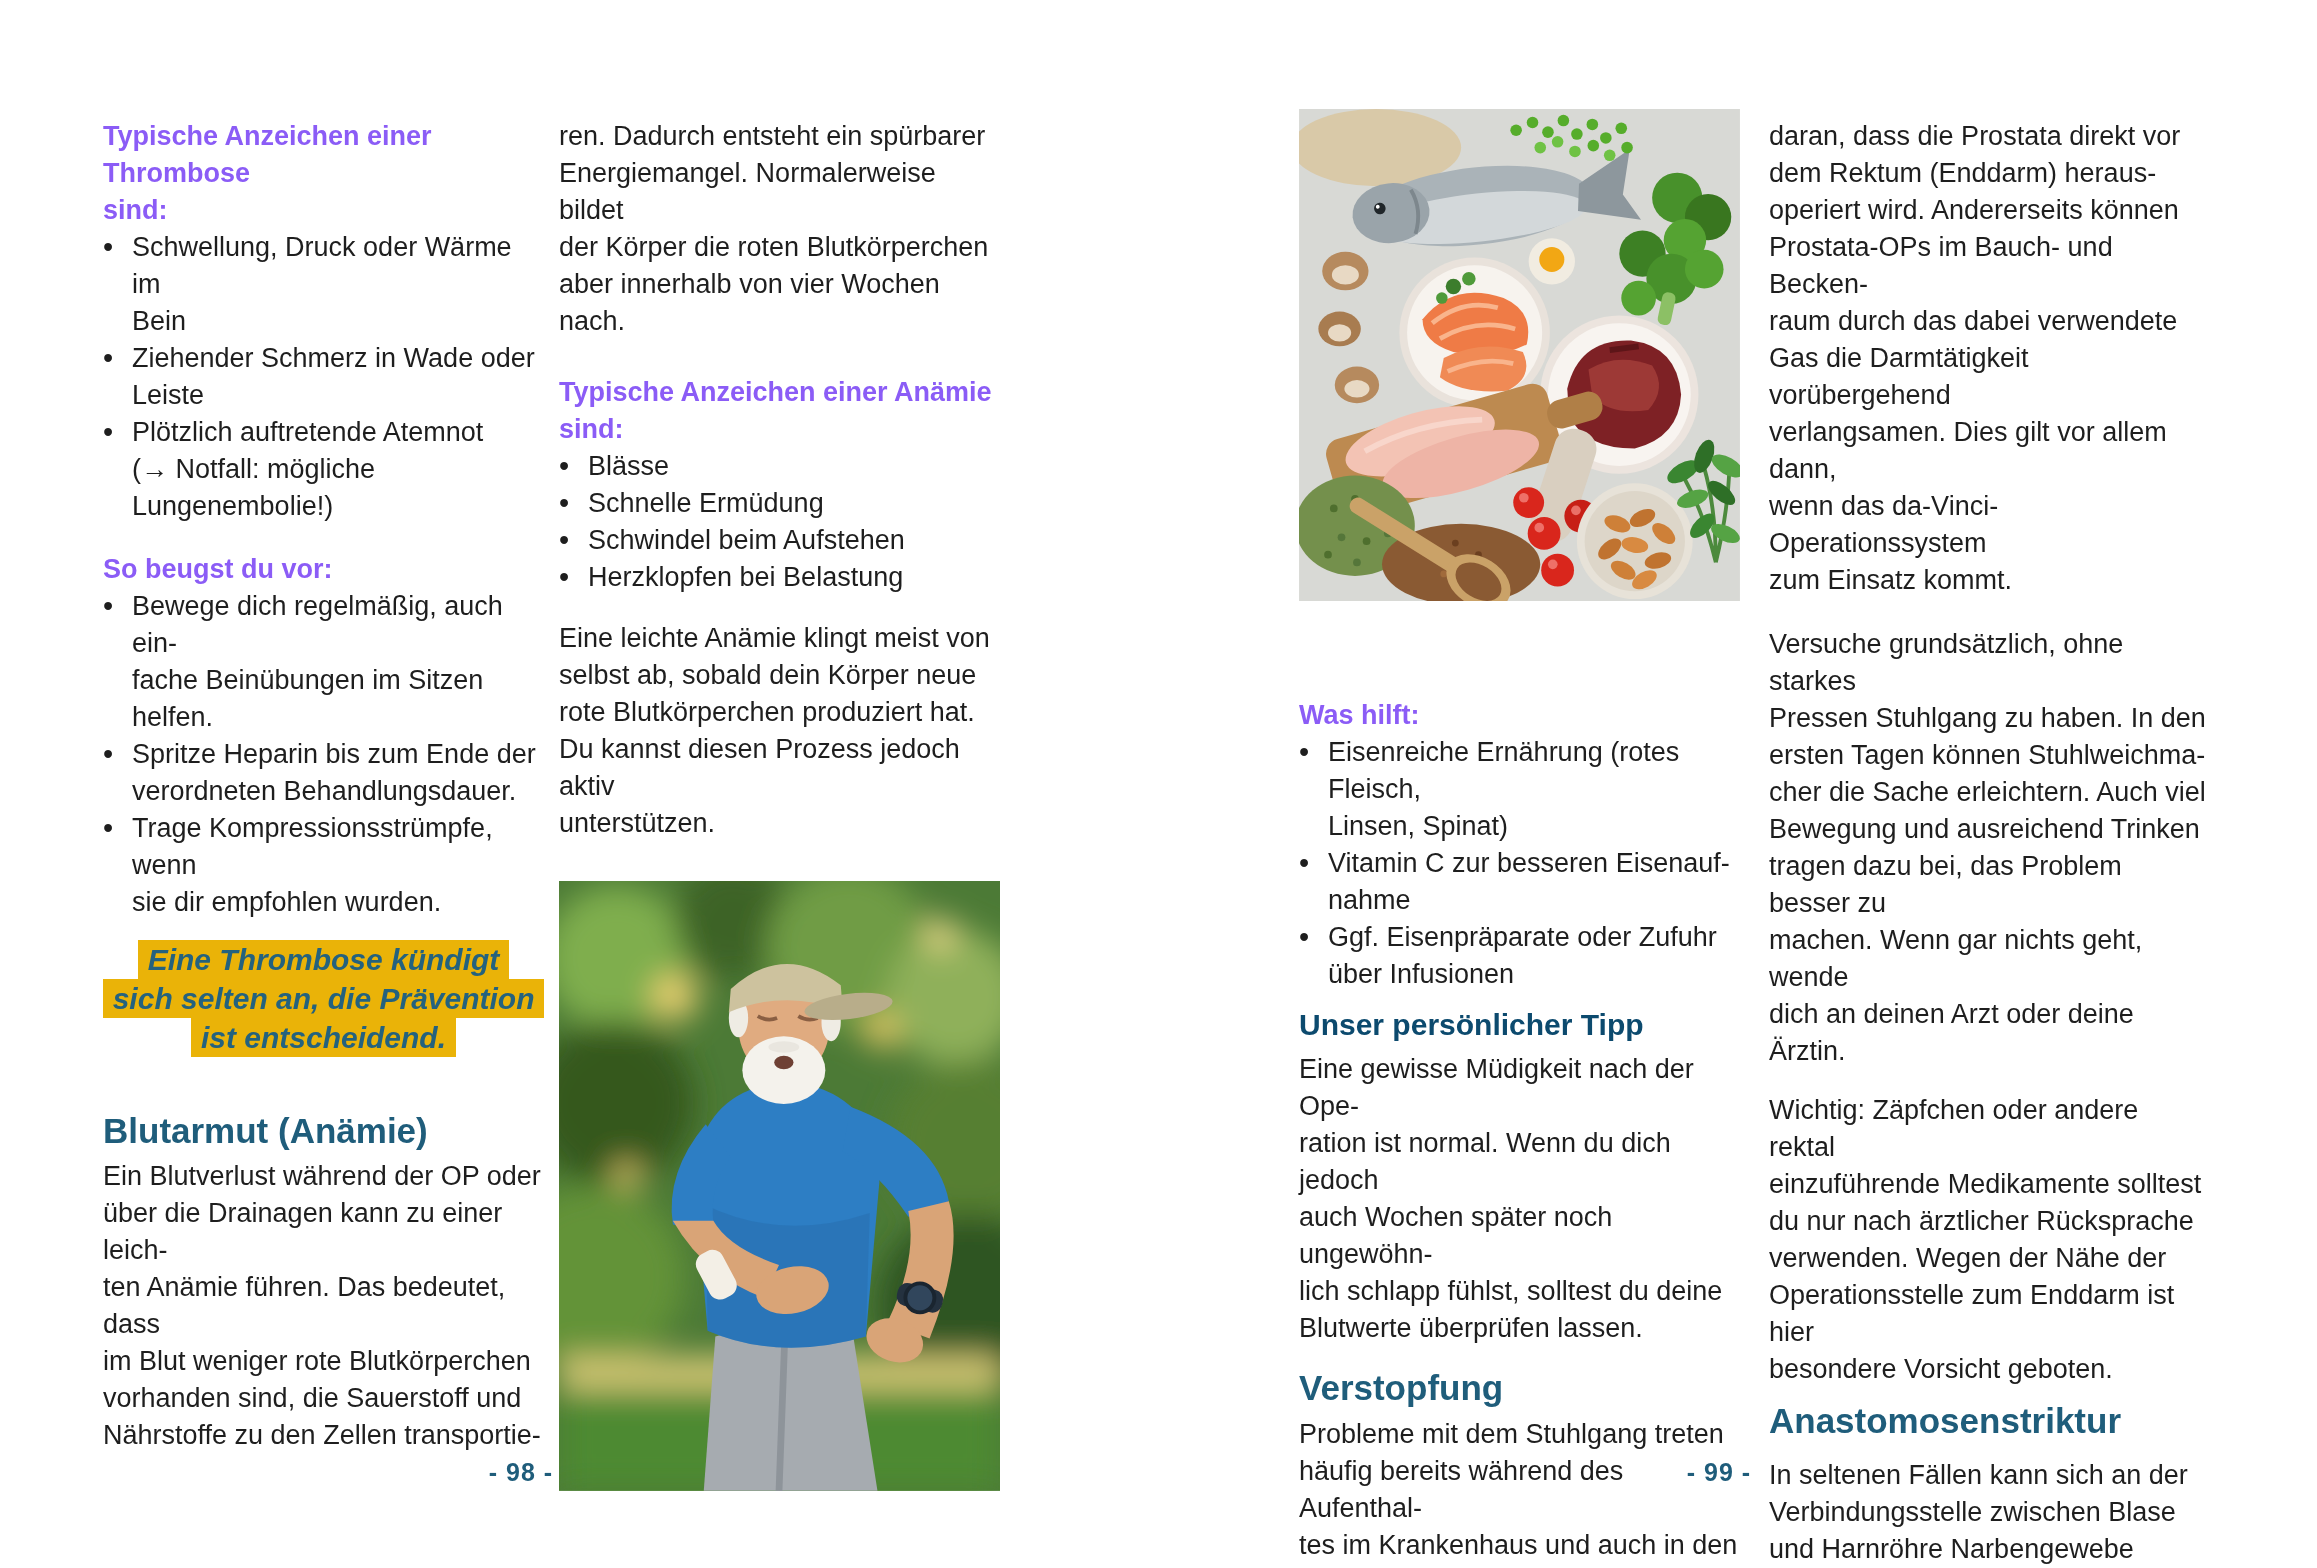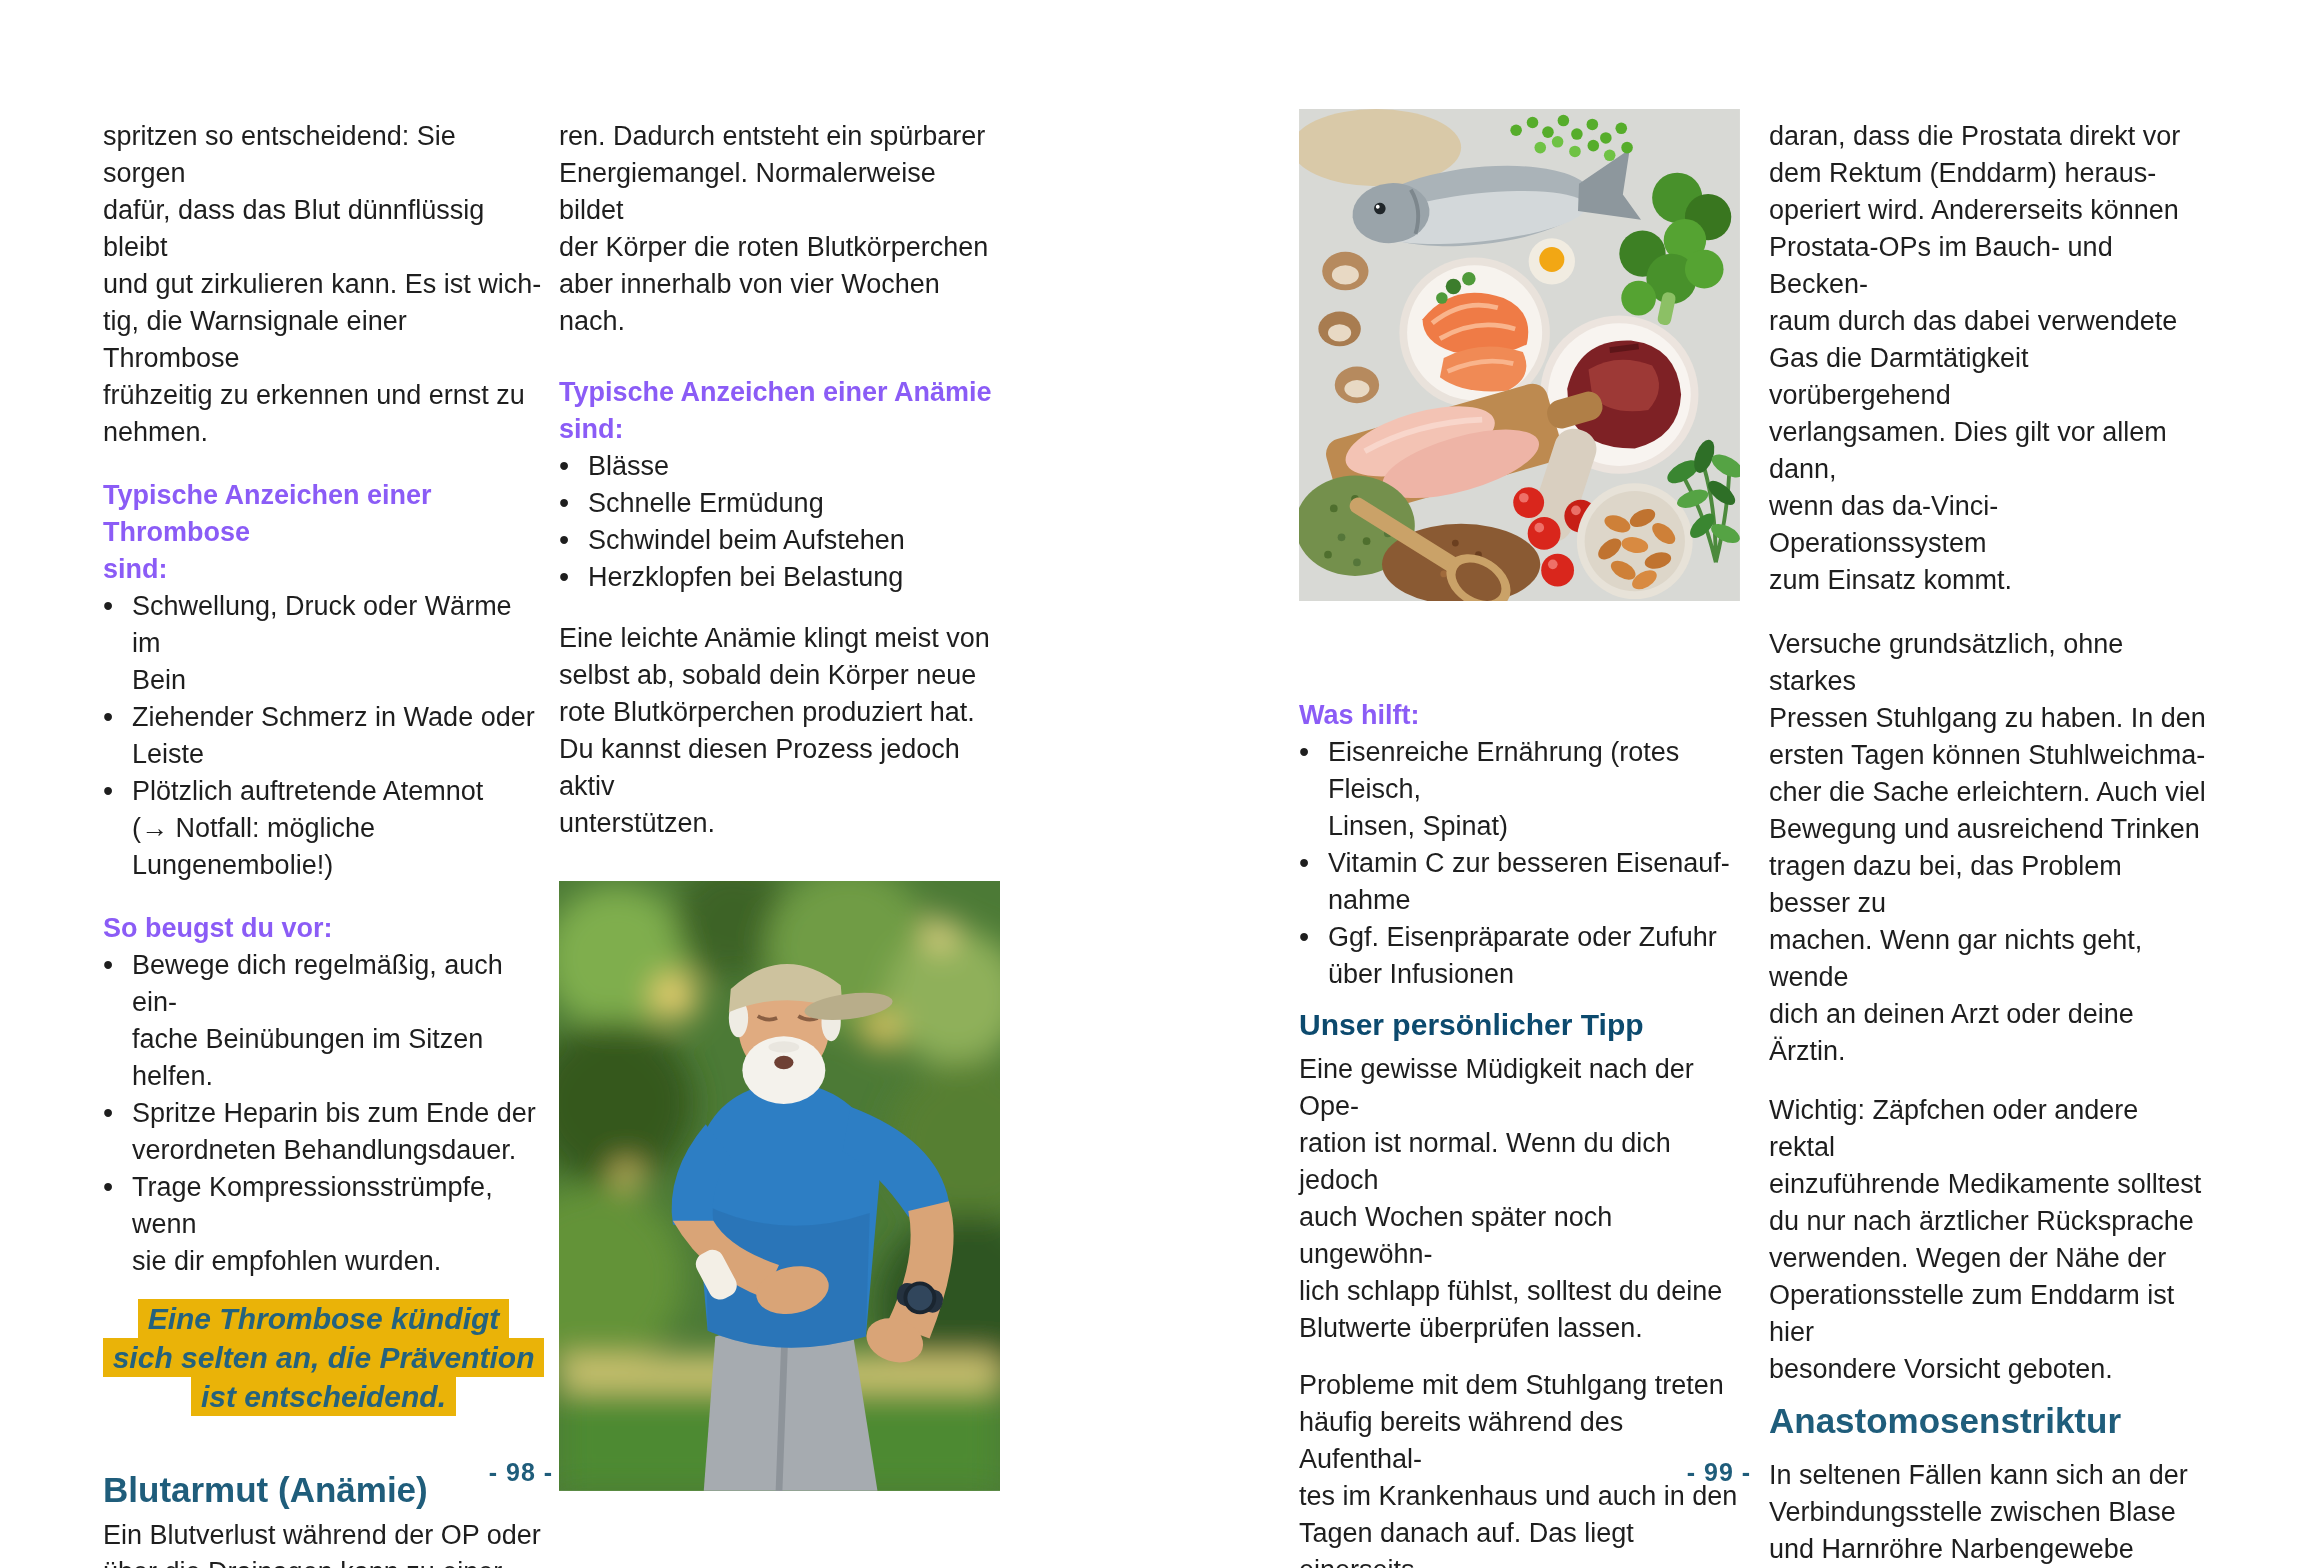--- a/index.html
+++ b/index.html
@@ -48,26 +48,20 @@
   #r1 .verstopfung{margin-top:0;margin-bottom:7.7px;}
   #r2 .p1{margin-bottom:27px;}
   #r2 .p2{margin-bottom:22px;}
   #r2 .p3{margin-bottom:11.6px;}
   #r2 .anastomose-head{margin-bottom:15px;}
 </style>
 </head>
 <body>
 
 <section class="col" id="l1">
-  <p class="para text">spritzen so entscheidend: Sie sorgen
-dafür, dass das Blut dünnflüssig bleibt
-und gut zirkulieren kann. Es ist wich-
-tig, die Warnsignale einer Thrombose
-frühzeitig zu erkennen und ernst zu
-nehmen.</p>
   <h3 class="subhead text">Typische Anzeichen einer Thrombose
 sind:</h3>
   <ul class="bullets bullets-1">
     <li class="bullet">
         <span class="marker">•</span>
         <span class="text">Schwellung, Druck oder Wärme im
 Bein</span>
       </li>
     <li class="bullet">
         <span class="marker">•</span>
@@ -344,20 +338,21 @@
         <span class="text">Ggf. Eisenpräparate oder Zufuhr
 über Infusionen</span>
       </li>
   </ul>
   <h3 class="steel-head">Unser persönlicher Tipp</h3>
   <p class="para text tip-para">Eine gewisse Müdigkeit nach der Ope-
 ration ist normal. Wenn du dich jedoch
 auch Wochen später noch ungewöhn-
 lich schlapp fühlst, solltest du deine
 Blutwerte überprüfen lassen.</p>
+  <h2 class="teal-head verstopfung">Verstopfung</h2>
   <p class="para text">Probleme mit dem Stuhlgang treten
 häufig bereits während des Aufenthal-
 tes im Krankenhaus und auch in den
 Tagen danach auf. Das liegt einerseits</p>
 </section>
 
 <section class="col" id="r2">
   <p class="para text p1">daran, dass die Prostata direkt vor
 dem Rektum (Enddarm) heraus-
 operiert wird. Andererseits können

